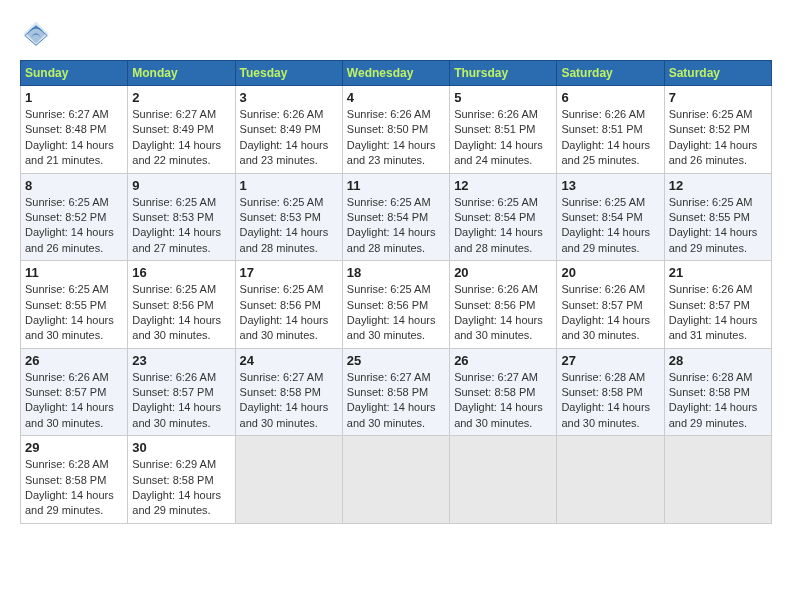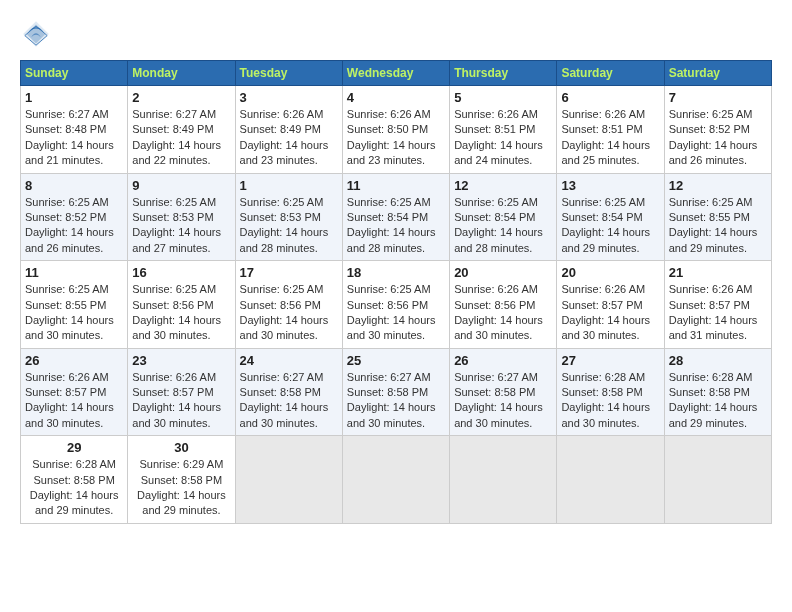--- a/index.html
+++ b/index.html
@@ -95,21 +95,20 @@
     .cell-text {
       font-size: 11px;
       color: #333;
       line-height: 1.4;
     }
     td.empty {
       background: #e8e8e8 !important;
     }
     tbody tr:last-child td {
       height: 68px;
-      text-align: center;
     }
   </style>
 </head>
 <body>
 
 <div class="page">
   <div class="header-area">
     <div class="logo">
       <svg class="logo-icon" viewBox="0 0 40 40">
         <polygon points="20,4 36,20 20,36 4,20" fill="#2b6cb0" opacity="0.15"></polygon>

